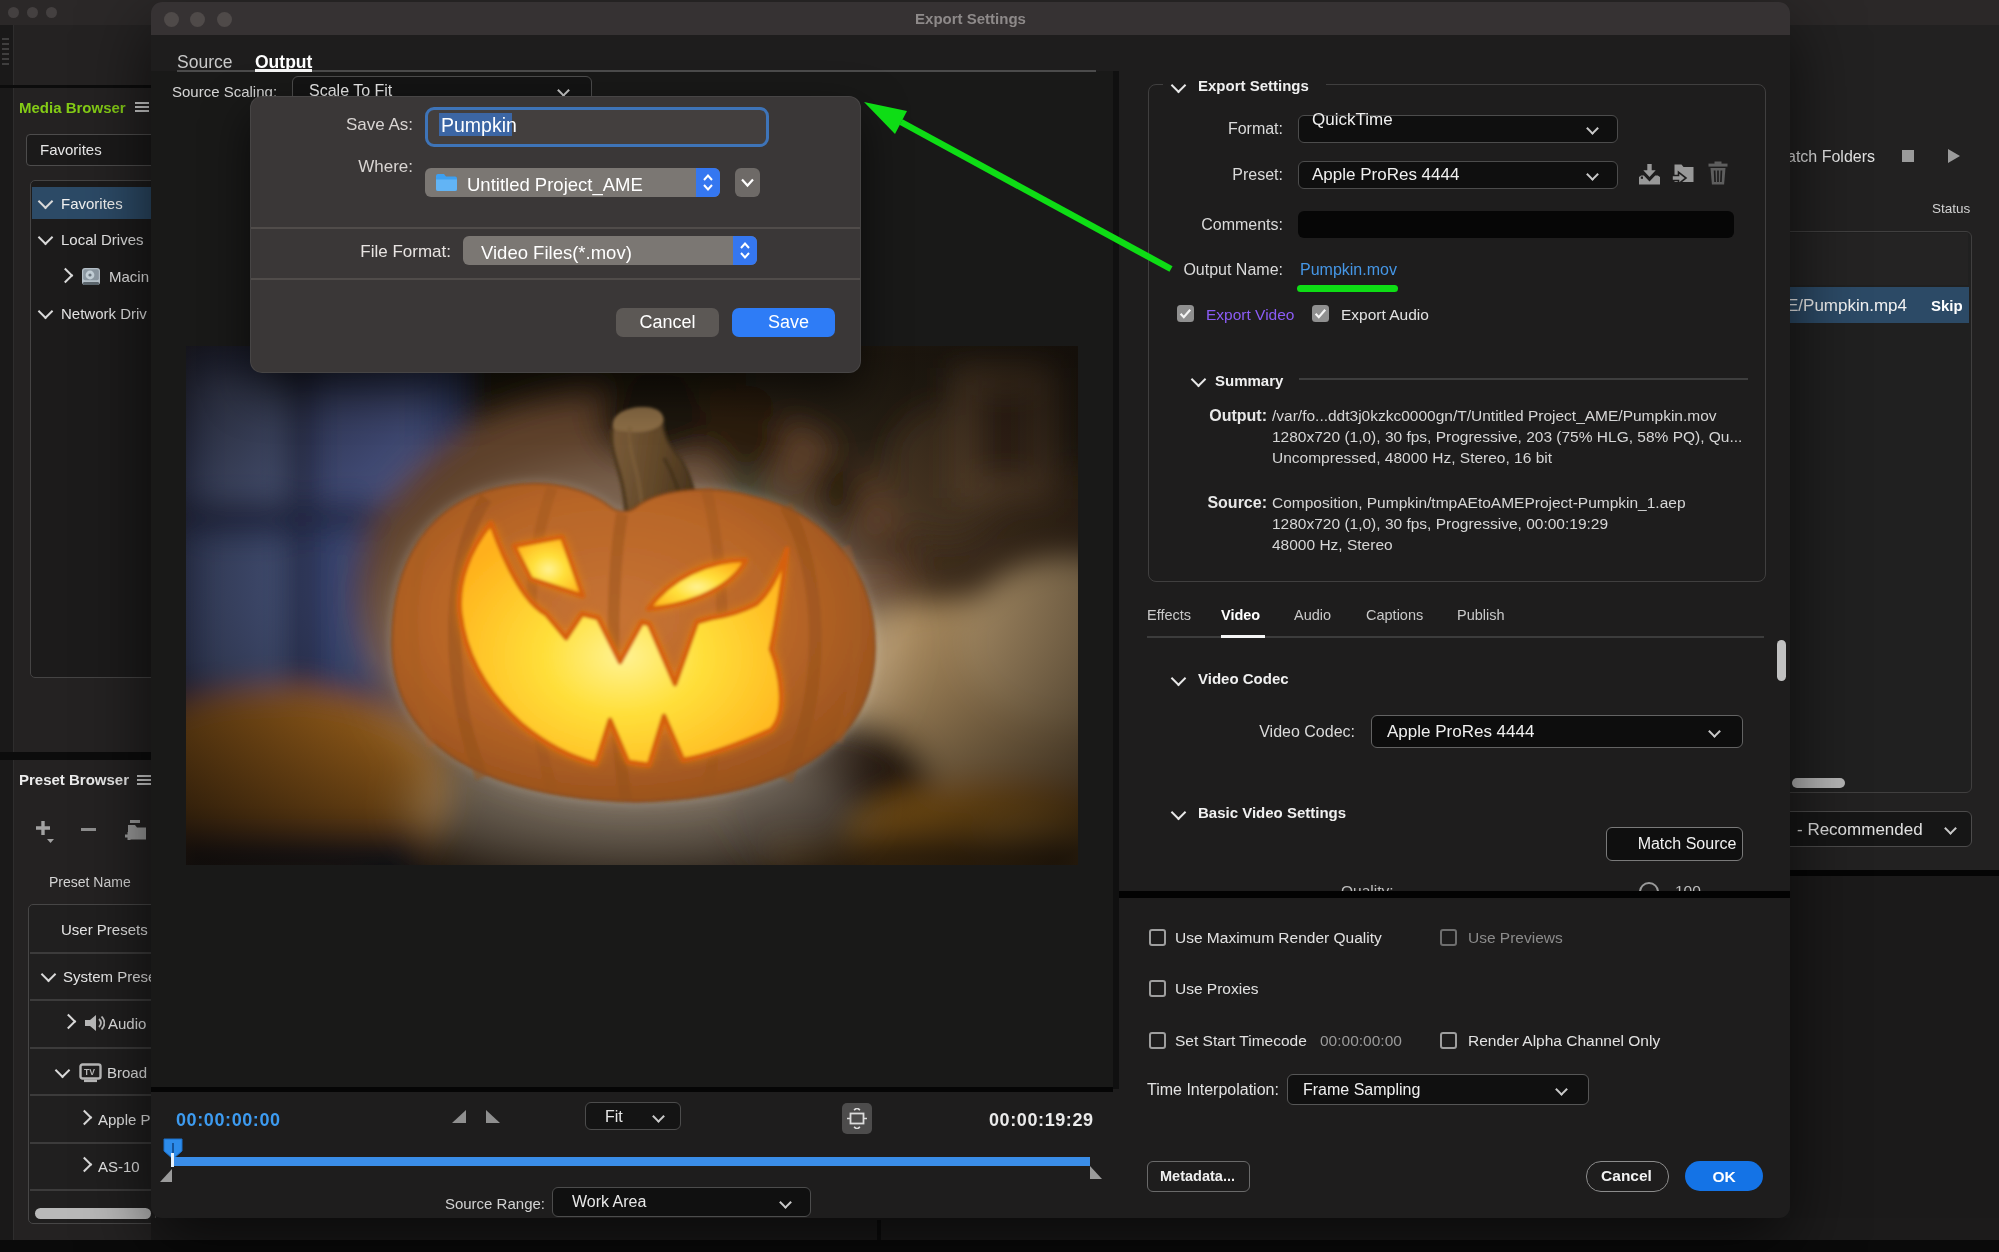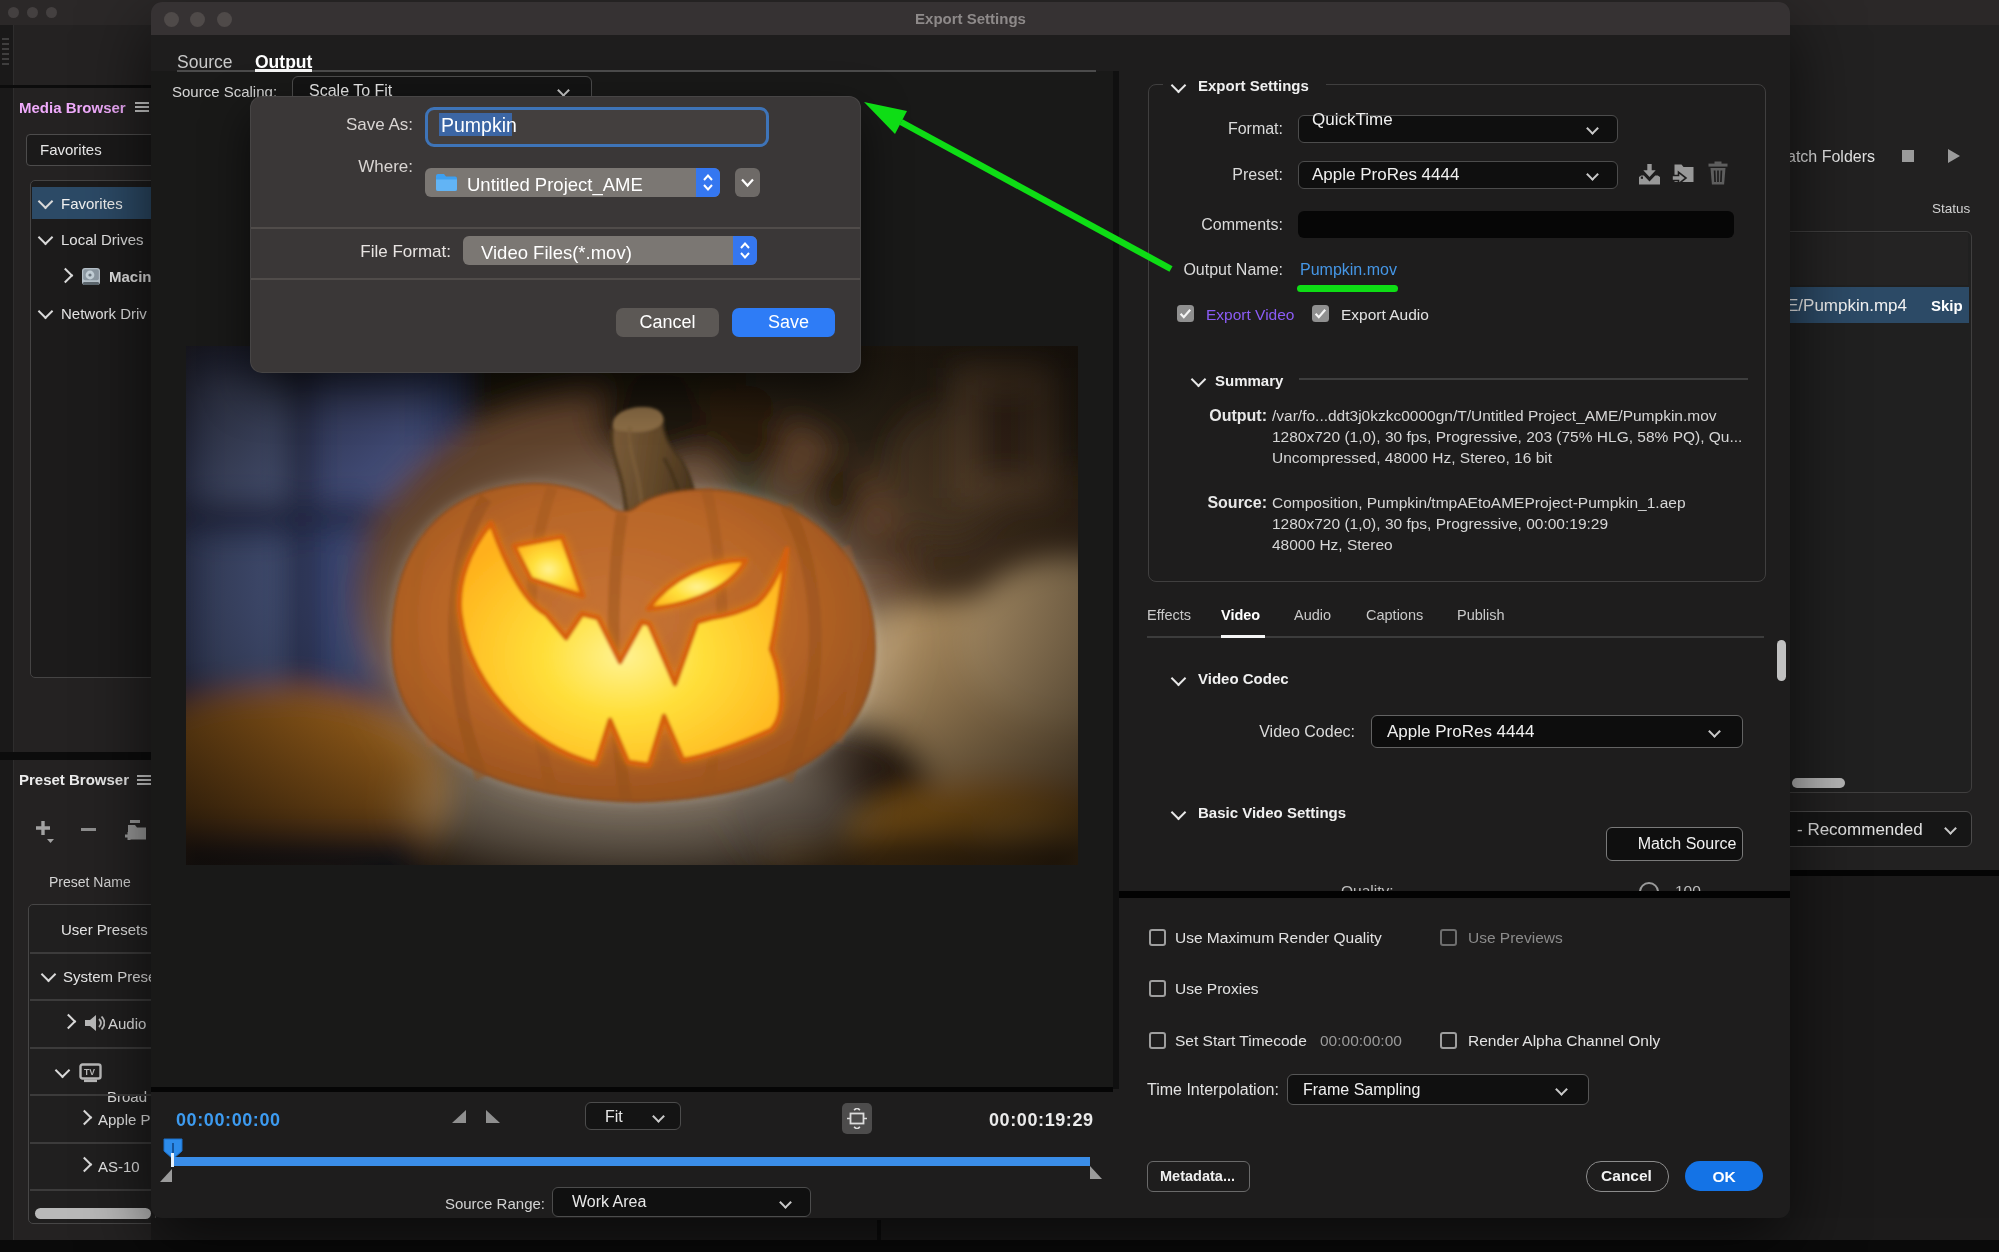--- a/index.html
+++ b/index.html
@@ -18,39 +18,39 @@
   <div class="abs" style="left:0;top:0;width:1999px;height:25px;background:#2b2828;"></div>
   <div class="abs" style="left:8px;top:7px;width:11px;height:11px;border-radius:50%;background:#444040;"></div>
   <div class="abs" style="left:27px;top:7px;width:11px;height:11px;border-radius:50%;background:#444040;"></div>
   <div class="abs" style="left:46px;top:7px;width:11px;height:11px;border-radius:50%;background:#444040;"></div>
 
   <div class="abs" style="left:0;top:25px;width:151px;height:1215px;background:#242222;"></div>
   <div class="abs" style="left:0;top:25px;width:13px;height:1215px;background:#1a1919;border-right:1px solid #2e2d2d;"></div>
   <div class="abs" style="left:2px;top:38px;width:7px;height:30px;background:repeating-linear-gradient(#3f3e3e 0 2px,transparent 2px 5px);"></div>
   <div class="abs" style="left:0;top:85px;width:151px;height:3px;background:#0c0c0c;"></div>
 
-  <div class="abs tx" style="left:19px;top:99px;font-size:15px;font-weight:bold;color:#f0abfc;">Media Browser</div>
+  <div class="abs tx" style="left:19px;top:99px;font-size:15px;font-weight:bold;color:#84cc16;">Media Browser</div>
   <div class="abs" style="left:135px;top:102px;width:14px;height:10px;background:repeating-linear-gradient(#cfcfcf 0 2px,transparent 2px 4px);"></div>
   <div class="abs" style="left:26px;top:134px;width:130px;height:30px;background:#1b1a1a;border:1.5px solid #4d4c4c;border-radius:4px;"></div>
   <div class="abs tx" style="left:40px;top:141px;font-size:15px;color:#e8e8e8;">Favorites</div>
   <div class="abs" style="left:30px;top:180px;width:126px;height:496px;border:1.5px solid #454444;border-radius:5px;background:#1c1b1b;"></div>
   <div class="abs" style="left:32px;top:187px;width:122px;height:32px;background:#2c4a66;"></div>
   <div class="abs cvd" style="left:40px;top:196px;"></div>
   <div class="abs tx" style="left:61px;top:195px;font-size:15px;color:#f0f0f0;">Favorites</div>
   <div class="abs cvd" style="left:40px;top:232px;"></div>
   <div class="abs tx" style="left:61px;top:231px;font-size:15px;color:#e4e4e4;">Local Drives</div>
   <div class="abs cvr" style="left:60px;top:270px;"></div>
   <svg class="abs" style="left:80px;top:266px;" width="22" height="22" viewBox="0 0 22 22">
     <rect x="2" y="2" width="18" height="17" rx="3" fill="#b9c4cc"></rect>
     <rect x="3.2" y="3.2" width="15.6" height="11" rx="2" fill="#8e9aa4"></rect>
     <circle cx="10" cy="9" r="4.4" fill="#c6d2da"></circle>
     <circle cx="10" cy="9" r="1.6" fill="#6e7a84"></circle>
     <rect x="3" y="16" width="16" height="3" rx="1.2" fill="#5d676e"></rect>
   </svg>
-  <div class="abs tx" style="left:109px;top:268px;font-size:15px;color:#e4e4e4;font-weight:bold;">Macin</div>
+  <div class="abs tx" style="left:109px;top:268px;font-size:15px;color:#e4e4e4;">Macin</div>
   <div class="abs cvd" style="left:40px;top:306px;"></div>
   <div class="abs tx" style="left:61px;top:305px;font-size:15px;color:#e4e4e4;">Network Driv</div>
 
   <div class="abs" style="left:0;top:752px;width:151px;height:8px;background:#0c0c0c;"></div>
 
   <div class="abs tx" style="left:19px;top:771px;font-size:15px;font-weight:bold;color:#ebebeb;">Preset Browser</div>
   <div class="abs" style="left:137px;top:775px;width:14px;height:10px;background:repeating-linear-gradient(#cfcfcf 0 2px,transparent 2px 4px);"></div>
   <svg class="abs" style="left:34px;top:819px;" width="24" height="26" viewBox="0 0 24 26">
     <path d="M9 2 v14 M2 9 h14" stroke="#a2a2a2" stroke-width="3.4"></path>
     <path d="M13 20 l3.5 4 3.5-4 z" fill="#a2a2a2"></path>
@@ -74,21 +74,21 @@
     <path d="M16 7 q4 4 0 8 M18.5 4.5 q6 6.5 0 13" stroke="#b9b9b9" stroke-width="1.8" fill="none"></path>
   </svg>
   <div class="abs tx" style="left:108px;top:1015px;font-size:15px;color:#e6e6e6;">Audio</div>
   <div class="abs" style="left:30px;top:1047px;width:122px;height:1.5px;background:#3c3b3b;"></div>
   <div class="abs cvd" style="left:57px;top:1065px;"></div>
   <svg class="abs" style="left:79px;top:1061px;" width="23" height="22" viewBox="0 0 23 22">
     <rect x="1.5" y="3.5" width="20" height="14" rx="2" fill="none" stroke="#b9b9b9" stroke-width="2.4"></rect>
     <rect x="5" y="18.5" width="13" height="2.6" fill="#b9b9b9"></rect>
     <text x="5" y="14" font-family="Liberation Sans" font-size="8.6" font-weight="bold" fill="#b9b9b9">TV</text>
   </svg>
-  <div class="abs tx" style="left:107px;top:1064px;font-size:15px;color:#e6e6e6;margin-top:24px;">Broad</div>
+  <div class="abs tx" style="left:107px;top:1064px;font-size:15px;color:#e6e6e6;">Broad</div>
   <div class="abs" style="left:30px;top:1094px;width:122px;height:1.5px;background:#3c3b3b;"></div>
   <div class="abs cvr" style="left:79px;top:1112px;"></div>
   <div class="abs tx" style="left:98px;top:1111px;font-size:15px;color:#e6e6e6;">Apple P</div>
   <div class="abs" style="left:30px;top:1142px;width:122px;height:1.5px;background:#3c3b3b;"></div>
   <div class="abs cvr" style="left:79px;top:1159px;"></div>
   <div class="abs tx" style="left:98px;top:1158px;font-size:15px;color:#e6e6e6;">AS-10</div>
   <div class="abs" style="left:30px;top:1189px;width:122px;height:1.5px;background:#3c3b3b;"></div>
   <div class="abs" style="left:35px;top:1208px;width:116px;height:11px;border-radius:6px;background:#b9b9b9;"></div>
 
   <div class="abs" style="left:1790px;top:25px;width:209px;height:1215px;background:#222121;"></div>

